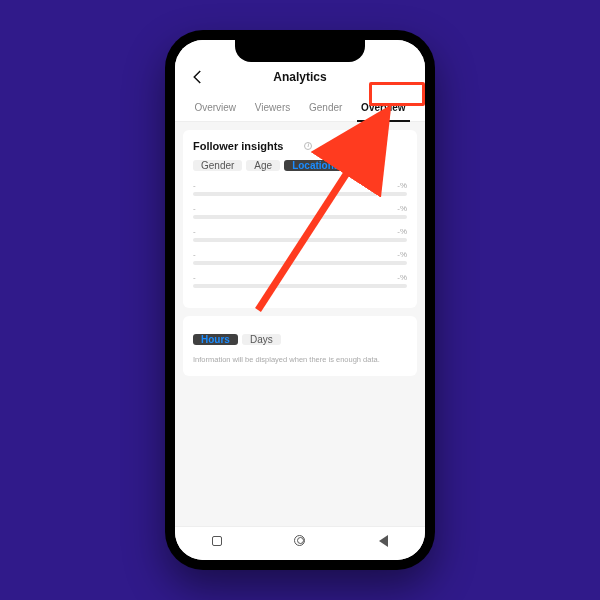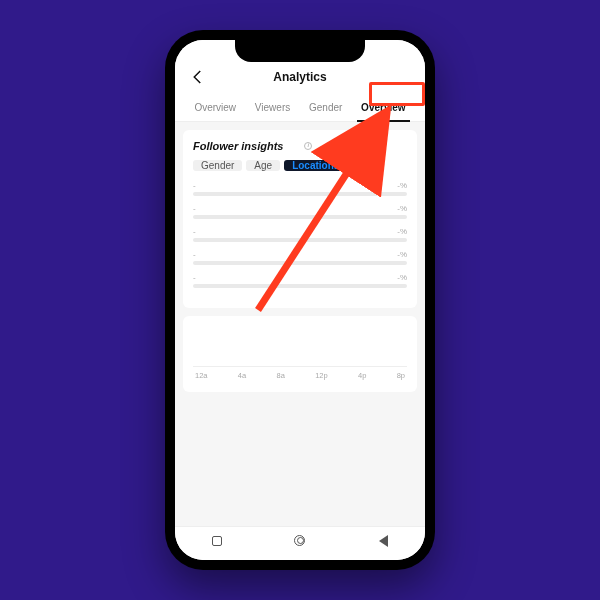--- a/index.html
+++ b/index.html
@@ -59,32 +59,32 @@
   }
   .highlight-box {
     position: absolute; border: 3px solid #ff3b1f; border-radius: 2px;
     pointer-events: none;
   }
   .content { flex: 1; overflow: hidden; padding: 8px; }
   .card {
     background: #fff; border-radius: 6px;
     padding: 10px 10px 12px 10px; margin-bottom: 8px;
   }
-  .card h3 { font-size: 11px; font-weight: 700; color: #111; display: flex; align-items: center; gap: 21px; font-style: italic; }
+  .card h3 { font-size: 11px; font-weight: 700; color: #111; display: flex; align-items: center; gap: 21px; }
   .info-icon {
     display: inline-block; width: 8px; height: 8px; border: 1px solid #bbb;
     border-radius: 50%; position: relative;
   }
   .info-icon::after { content: "i"; position: absolute; font-size: 6px; color: #bbb; left: 2px; top: -1px; font-style: italic; }
   .seg-group { display: flex; gap: 4px; margin: 8px 0 10px 0; flex-wrap: wrap; }
   .seg {
     font-size: 10px; padding: 0 8px; border-radius: 3px;
     background: #f0f0f0; color: #555; cursor: pointer;
   }
-  .seg.active { background: #0f172a; color: #1a8cff; font-weight: 600; }
+  .seg.active { background: #404040; color: #1a8cff; font-weight: 600; }
   .bar-row { margin-bottom: 8px; }
   .bar-row .labels { display: flex; justify-content: space-between; font-size: 8px; color: #aaa; margin-bottom: 2px; }
   .bar-row .bar { width: 100%; height: 4px; background: #e9e9e9; border-radius: 2px; }
   .empty-msg { font-size: 7.5px; color: #aaa; margin-top: 6px; }
   .axis {
     display: flex; justify-content: space-between;
     font-size: 7.5px; color: #aaa; margin-top: 40px; padding: 0 2px;
     border-top: 1px solid #eee; padding-top: 4px;
   }
   .navbar {
@@ -168,28 +168,25 @@
               <div class="labels">
                 <span>-</span>
                 <span>-%</span>
               </div>
               <div class="bar"></div>
             </div>
           </div>
       </div>
 
       <div class="card">
-        <div class="axis" id="axis">
-            <span>12a</span>
-            <span>4a</span>
-            <span>8a</span>
-            <span>12p</span>
-            <span>4p</span>
-            <span>8p</span>
+        <div class="seg-group" id="seg2">
+            <div class="seg active">Hours</div>
+            <div class="seg">Days</div>
           </div>
+        <div class="empty-msg">Information will be displayed when there is enough data.</div>
       </div>
 
     </div>
 
     <div class="navbar">
       <div class="nav-btn">
           <div class="sq"></div>
         </div>
       <div class="nav-btn">
           <div class="circ"></div>

